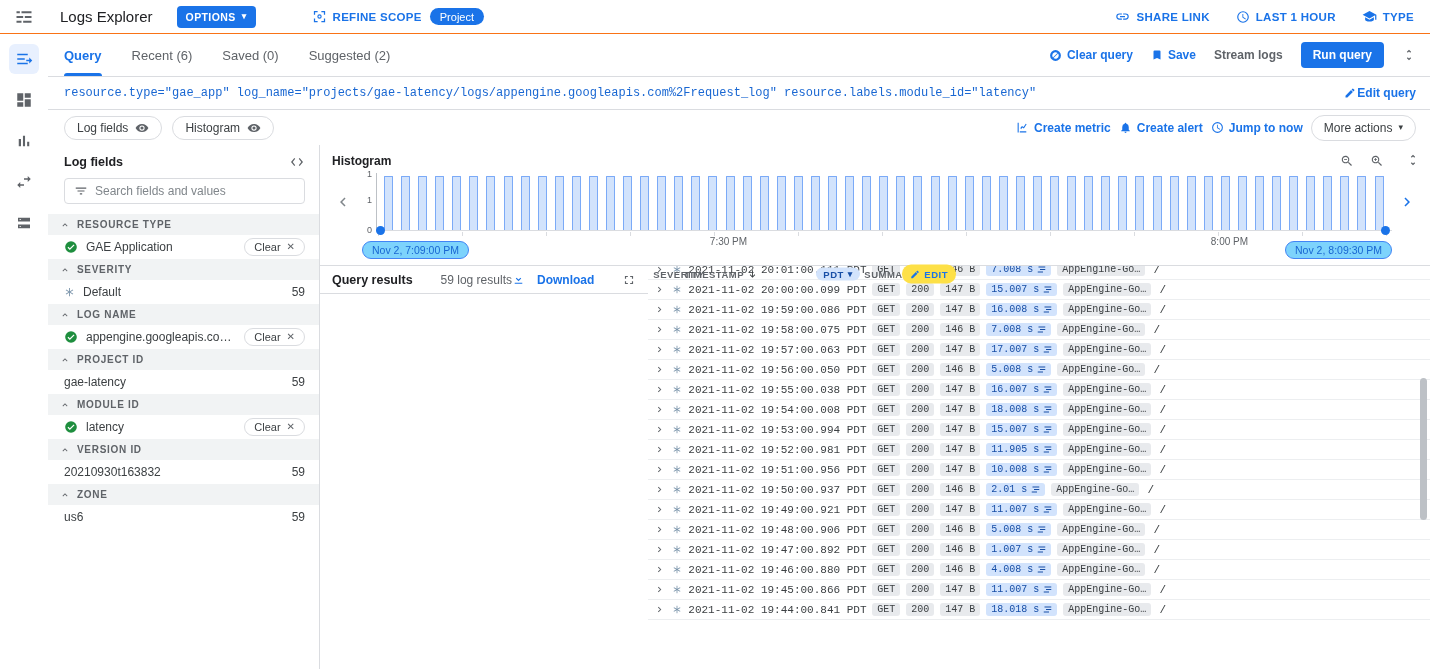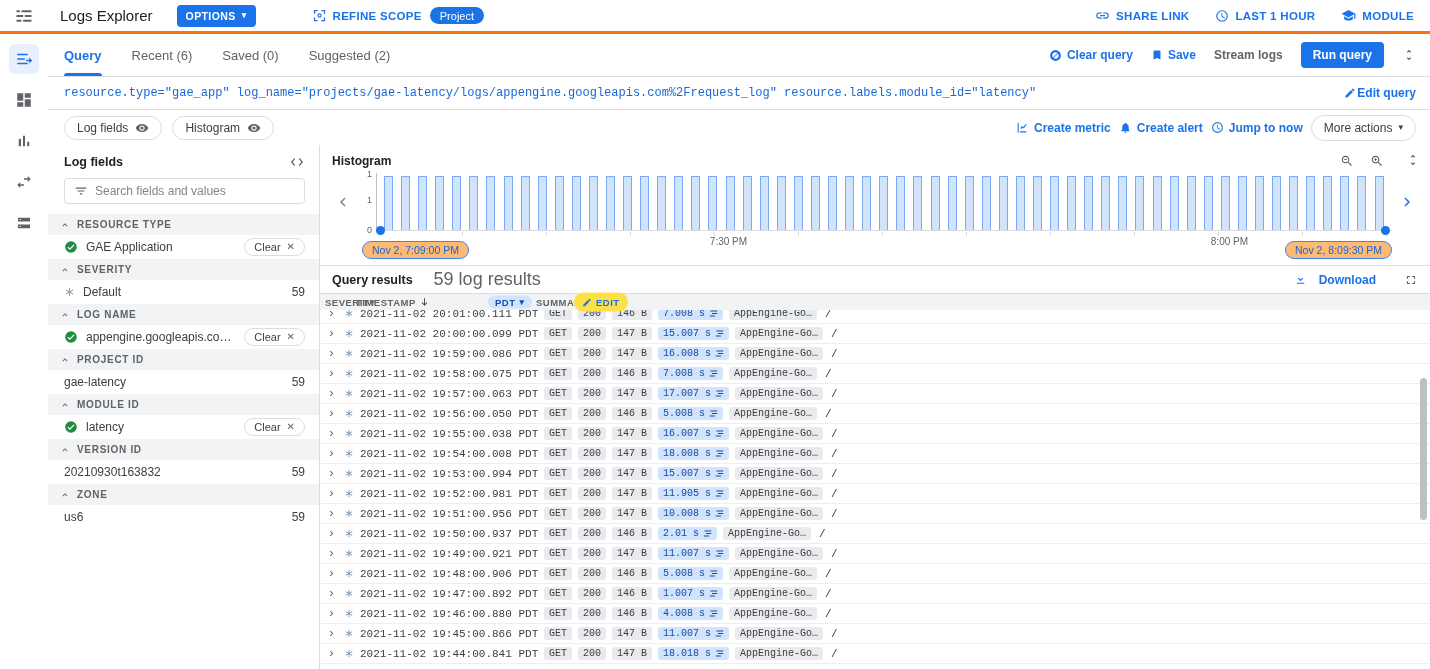--- a/index.html
+++ b/index.html
@@ -3,21 +3,21 @@
 <meta charset="utf-8">
 <style>
   * { box-sizing:border-box; margin:0; padding:0; }
   html,body { background:#fff; }
   body { font-family:"Liberation Sans", sans-serif; color:#3c4043; }
   .app { position:relative; width:1430px; height:669px; overflow:hidden; background:#fff; font-size:12px; }
   svg { display:block; }
   .ic { display:inline-flex; align-items:center; justify-content:center; flex:none; }
 
   
-  .topbar { position:absolute; top:0; left:0; right:0; height:34px; display:flex; align-items:center; background:#fff; border-bottom:3px solid #f97316; z-index:6; }
+  .topbar { position:absolute; top:0; left:0; right:0; height:34px; display:flex; align-items:center; background:#fff; border-bottom:1px solid #f97316; z-index:6; }
   .logo { margin-left:14px; cursor:pointer; }
   .app-title { margin-left:26px; font-size:15px; color:#202124; white-space:nowrap; }
   .options-btn { margin-left:24px; background:#1a73e8; color:#fff; border:none; border-radius:4px; font-family:inherit; font-size:10.5px; font-weight:bold; letter-spacing:.4px; padding:5px 9px; display:inline-flex; align-items:center; gap:6px; cursor:pointer; }
   .caret { font-size:9px; line-height:1; }
   .refine { margin-left:56px; display:inline-flex; align-items:center; gap:6px; color:#1a73e8; font-size:11.5px; font-weight:bold; letter-spacing:.3px; cursor:pointer; white-space:nowrap; }
   .project-badge { margin-left:8px; background:#1a73e8; color:#fff; border-radius:10px; padding:2.5px 10px; font-size:11px; cursor:pointer; }
   .hdr-right { margin-left:auto; display:flex; align-items:center; gap:26px; margin-right:16px; }
   .hdr-link { display:inline-flex; align-items:center; gap:6px; color:#1a73e8; font-size:11.5px; font-weight:bold; letter-spacing:.3px; cursor:pointer; white-space:nowrap; }
 
   
@@ -78,27 +78,27 @@
   .hist-plot { flex:1; position:relative; height:58px; margin-left:24px; margin-right:8px; }
   .yaxis-line { position:absolute; left:-2px; top:0; bottom:0; border-left:1px solid #bdc1c6; }
   .ylab { position:absolute; left:-22px; width:16px; text-align:right; font-size:9px; color:#5f6368; }
   .bars { position:absolute; left:6px; right:4px; top:3px; bottom:0; display:flex; justify-content:space-between; align-items:flex-end; }
   .bar { width:9px; background:#d2e3fc; border:1px solid #7baaf7; border-bottom:none; border-radius:1px 1px 0 0; }
   .baseline { position:absolute; left:-2px; right:-4px; bottom:0; border-bottom:1px solid #dadce0; }
   .ticks { position:absolute; left:0; right:0; bottom:-5px; height:4px; background:repeating-linear-gradient(to right, #dadce0 0 1px, transparent 1px 84px); }
   .dot { position:absolute; bottom:-4px; width:9px; height:9px; border-radius:50%; background:#1a73e8; cursor:grab; }
   .dot.start { left:-2px; } .dot.end { right:-2px; }
   .xlab { position:absolute; bottom:-16px; transform:translateX(-50%); font-size:10px; color:#5f6368; white-space:nowrap; }
-  .tpill { position:absolute; bottom:-28px; border:1px solid #4285f4; border-radius:11px; background:#fdba74; color:#1967d2; font-size:10.5px; padding:2px 9px; white-space:nowrap; cursor:grab; }
+  .tpill { position:absolute; bottom:-28px; border:1px solid #4285f4; border-radius:11px; background:#7dd3fc; color:#1967d2; font-size:10.5px; padding:2px 9px; white-space:nowrap; cursor:grab; }
   .tpill.start { left:-16px; } .tpill.end { right:-4px; }
 
-  .results { flex:1; display:flex; flex-direction:column; min-height:0; position:relative;justify-content:space-between; }
+  .results { flex:1; display:flex; flex-direction:row; min-height:0; position:relative;justify-content:space-between; }
   .results-head { height:28px; flex:none; display:flex; align-items:center; padding:0 12px; border-bottom:1px solid #dadce0; }
   .rtitle { font-size:12.5px; font-weight:bold; color:#202124; }
-  .rcount { margin-left:21px; font-size:18px; color:#5f6368; }
+  .rcount { margin-left:28px; font-size:12px; color:#5f6368; }
   .download { margin-left:auto; display:inline-flex; align-items:center; gap:12px; color:#1a73e8; font-size:12px; font-weight:bold; cursor:pointer; margin-right:28px; }
   .fullscreen { cursor:pointer; }
 
   .cols { height:16px; flex:none; background:#f1f3f4; position:relative; z-index:2; font-size:9.5px; font-weight:bold; color:#5f6368; letter-spacing:.5px; }
   .cols > * { position:absolute; top:50%; transform:translateY(-50%); white-space:nowrap; }
   .c-sev { left:5px; }
   .c-ts { left:36px; display:flex; align-items:center; gap:3px; }
   .c-pdt { left:168px; background:#d2e3fc; color:#174ea6; border-radius:8px; padding:1px 7px; display:flex; align-items:center; gap:4px; cursor:pointer; }
   .c-sum { left:216px; }
   .c-edit { left:254px; background:#fde047; color:#1a73e8; border-radius:9px; padding:4px 8px; display:flex; align-items:center; gap:4px; cursor:pointer; }
@@ -156,21 +156,21 @@
             </svg>
           </span>
         <span>LAST 1 HOUR</span>
       </span>
       <span class="hdr-link">
         <span class="ic">
             <svg width="15" height="15" viewBox="0 0 24 24">
               <path fill="#1a73e8" d="M12 3L1 9l11 6 9-4.9V17h2V9zM5 13.2V17c0 1.7 3.1 3 7 3s7-1.3 7-3v-3.8l-7 3.8z"></path>
             </svg>
           </span>
-        <span>MODULE</span>
+        <span>TYPE</span>
       </span>
     </span>
   </header>
 
   <nav class="rail">
     <span class="rail-btn selected">
         <svg width="18" height="18" viewBox="0 0 24 24">
           <path fill="#1a73e8" d="M3 5h14v2H3zm0 6h10v2H3zm0 6h14v2H3zm16-7l4 4-4 4v-3h-4v-2h4z"></path>
         </svg>
       </span>

